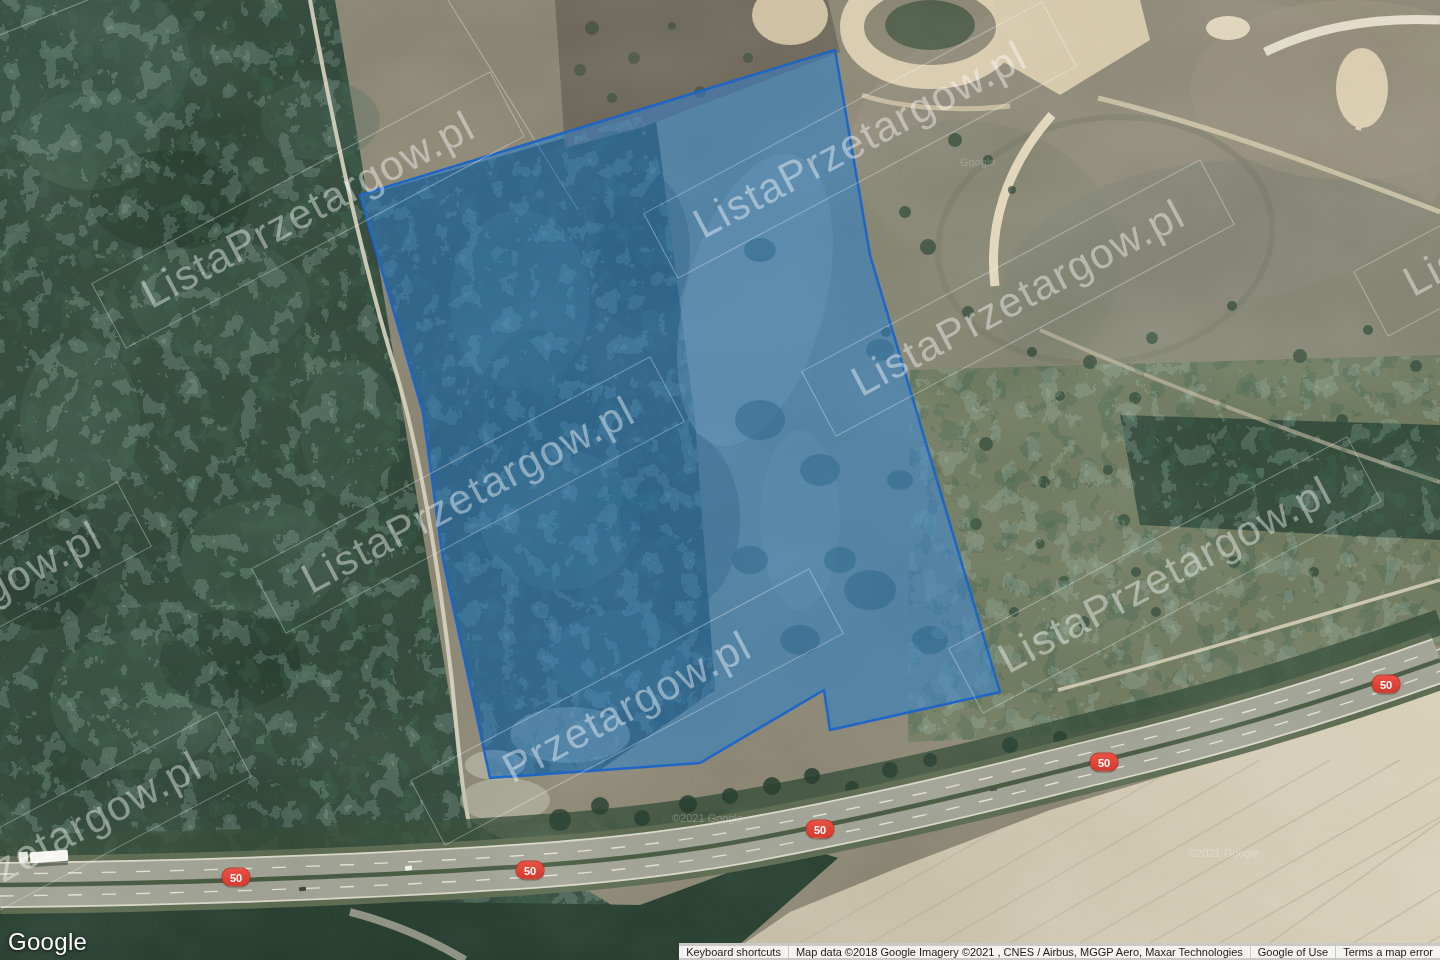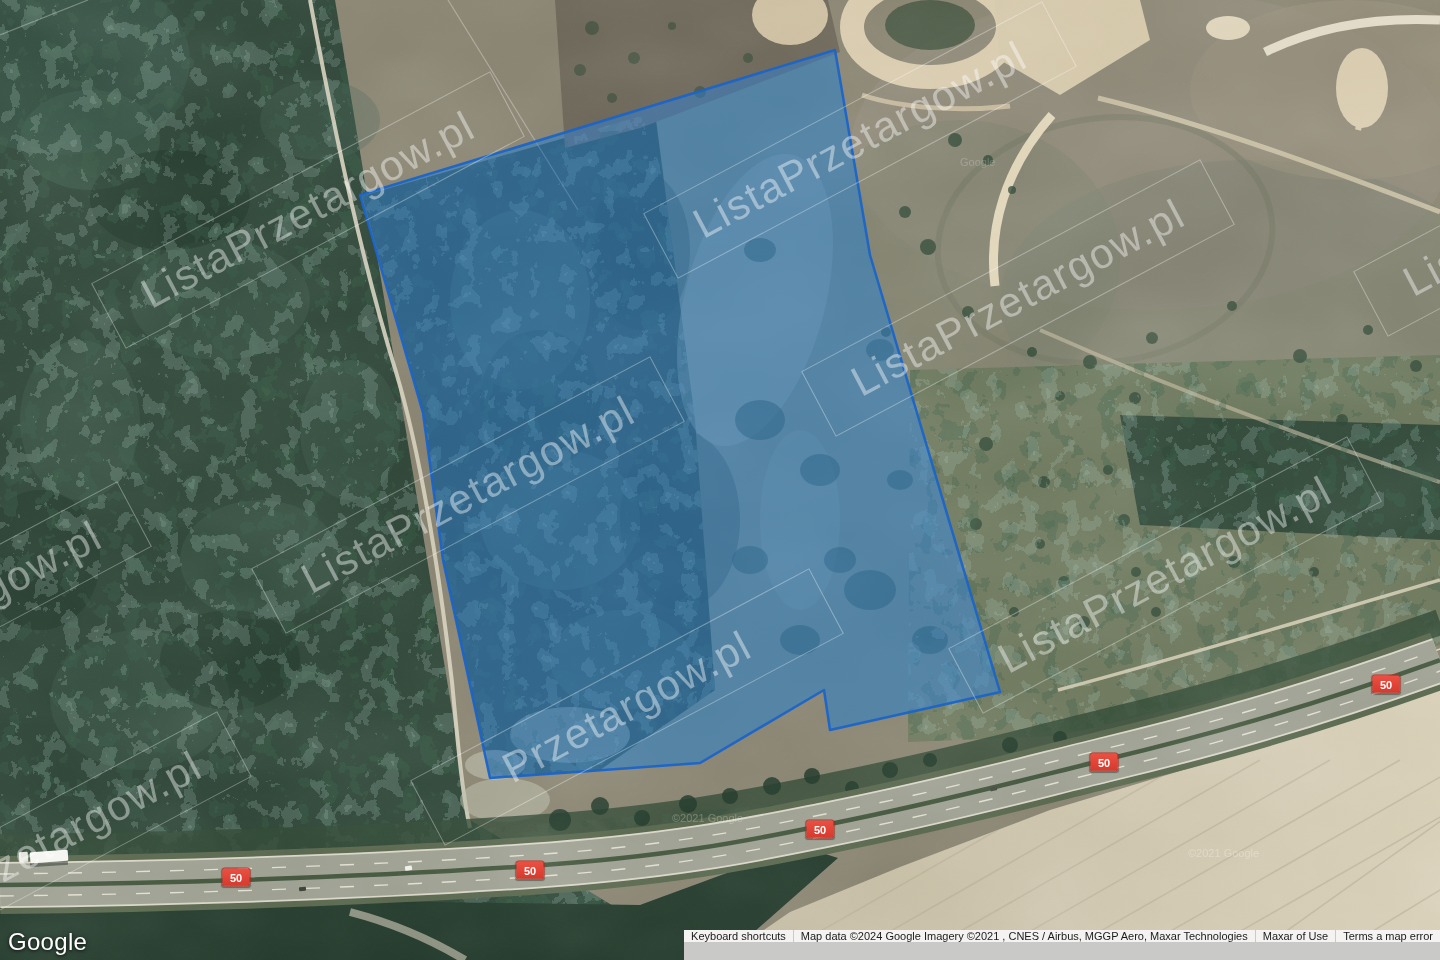--- a/index.html
+++ b/index.html
@@ -10,32 +10,32 @@
   
   .wm{position:absolute;width:450px;height:72px;display:flex;align-items:center;
       justify-content:center;border:1.5px solid rgba(255,255,255,0.34);
       pointer-events:none;}
   .wm span{font-size:42px;letter-spacing:1.5px;color:rgba(255,255,255,0.42);
       white-space:nowrap;font-weight:400;}
 
   
   .shield{position:absolute;width:27px;height:17px;transform:translate(-50%,-50%);
       background:linear-gradient(#ec5042,#d63a2e);border:1px solid #b0niet;
-      border:1px solid #bf3227;border-radius:3px;color:#fff;font-size:11px;
+      border:1px solid #bf3227;border-radius:9px;color:#fff;font-size:11px;
       font-weight:bold;display:flex;align-items:center;justify-content:center;
       box-shadow:0 1px 1px rgba(0,0,0,0.35);pointer-events:none;}
 
   
   .glogo{position:absolute;left:8px;bottom:4px;color:#fff;font-size:24px;
       font-weight:500;letter-spacing:0.3px;
       text-shadow:0 1px 3px rgba(0,0,0,0.65),0 0 6px rgba(0,0,0,0.4);}
 
   
-  .attrbar{position:absolute;right:0;bottom:0;height:30px;display:flex;
-      align-items:flex-start;font-size:11px;color:#1b1b1b;background:#c9c9c7;}
+  .attrbar{position:absolute;right:0;bottom:0;height:17px;display:flex;
+      align-items:center;font-size:11px;color:#1b1b1b;background:#c9c9c7;}
   .attrbar .seg{background:#f4f3f1;display:flex;align-items:center;
       padding:0 7px;white-space:nowrap;}
   .attrbar .seg + .seg{margin-left:1px;}
   .attrbar .seg.link{cursor:pointer;}
 </style>
 </head>
 <body>
 
 <div id="stage">
 
@@ -342,18 +342,18 @@
       <div class="shield" style="left: 530px; top: 870px;">50</div>
       <div class="shield" style="left: 820px; top: 829px;">50</div>
       <div class="shield" style="left: 1104px; top: 762px;">50</div>
       <div class="shield" style="left: 1386px; top: 684px;">50</div>
     </div>
 
   <div class="glogo">Google</div>
 
   <div class="attrbar">
     <div class="seg link">Keyboard shortcuts</div>
-    <div class="seg">Map data ©2024 Google Imagery ©2021 , CNES / Airbus, MGGP Aero, Maxar Technologies</div>
-    <div class="seg link">Maxar of Use</div>
+    <div class="seg">Map data ©2018 Google Imagery ©2021 , CNES / Airbus, MGGP Aero, Maxar Technologies</div>
+    <div class="seg link">Google of Use</div>
     <div class="seg link">Terms a map error</div>
   </div>
 
 </div>
 
 </body></html>

